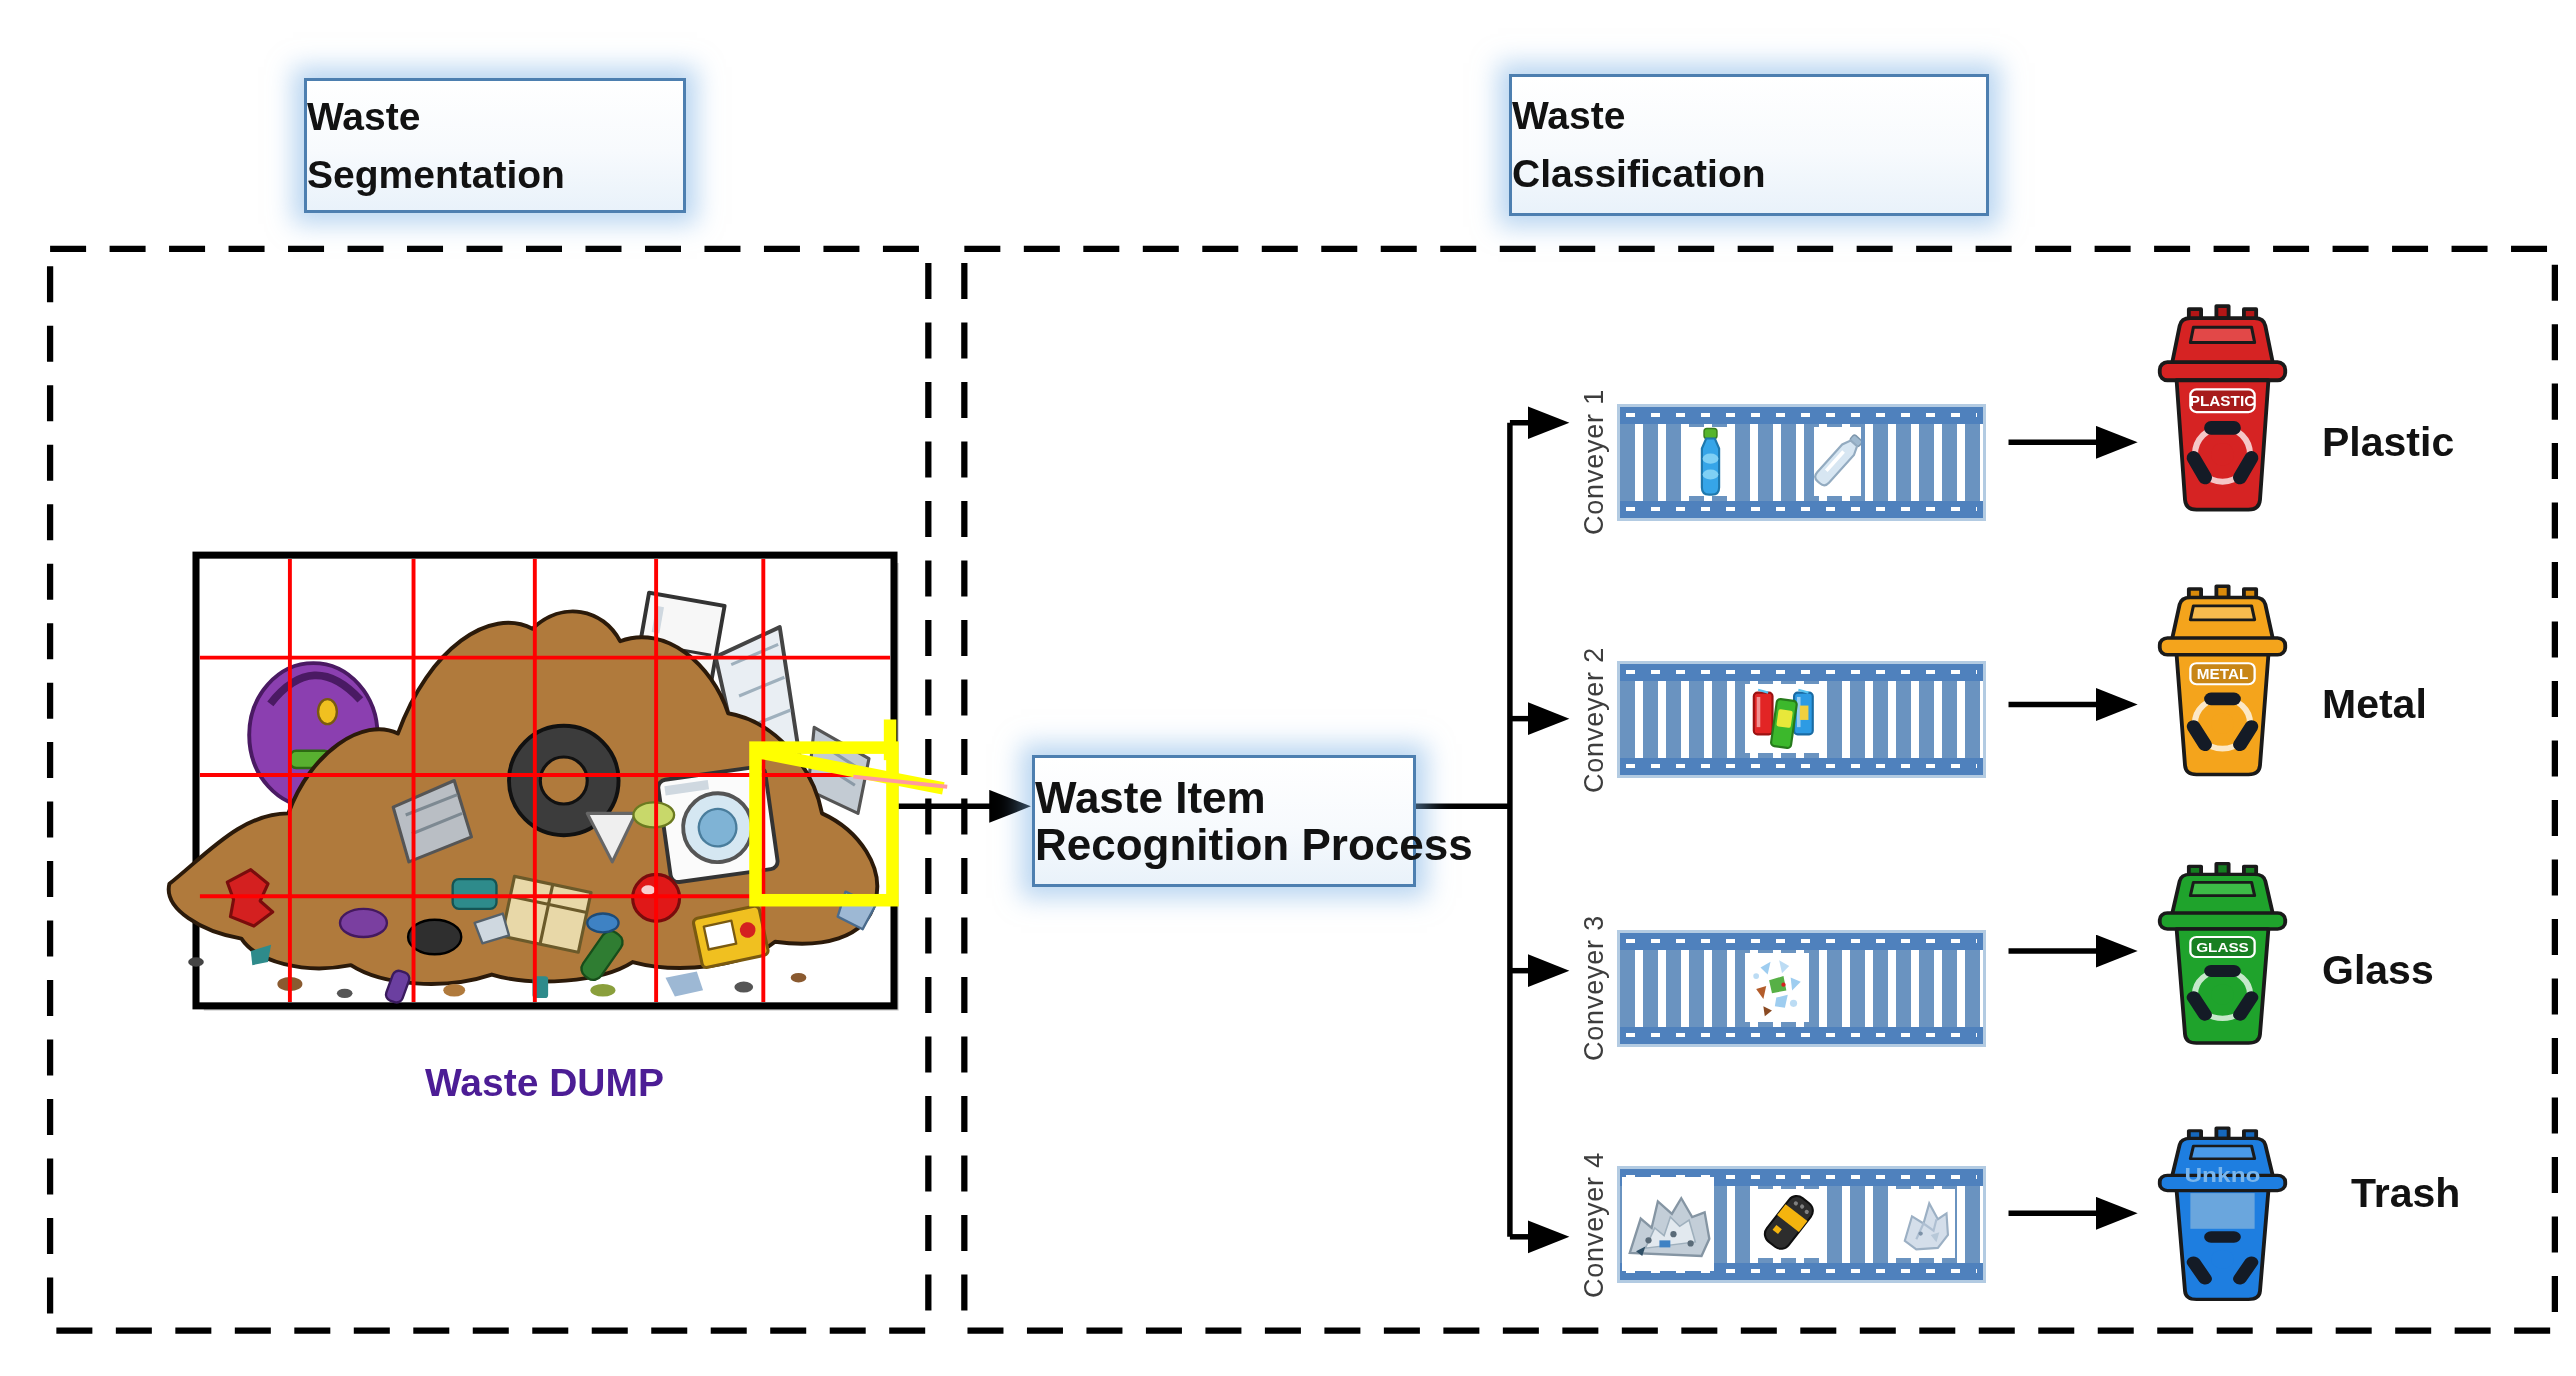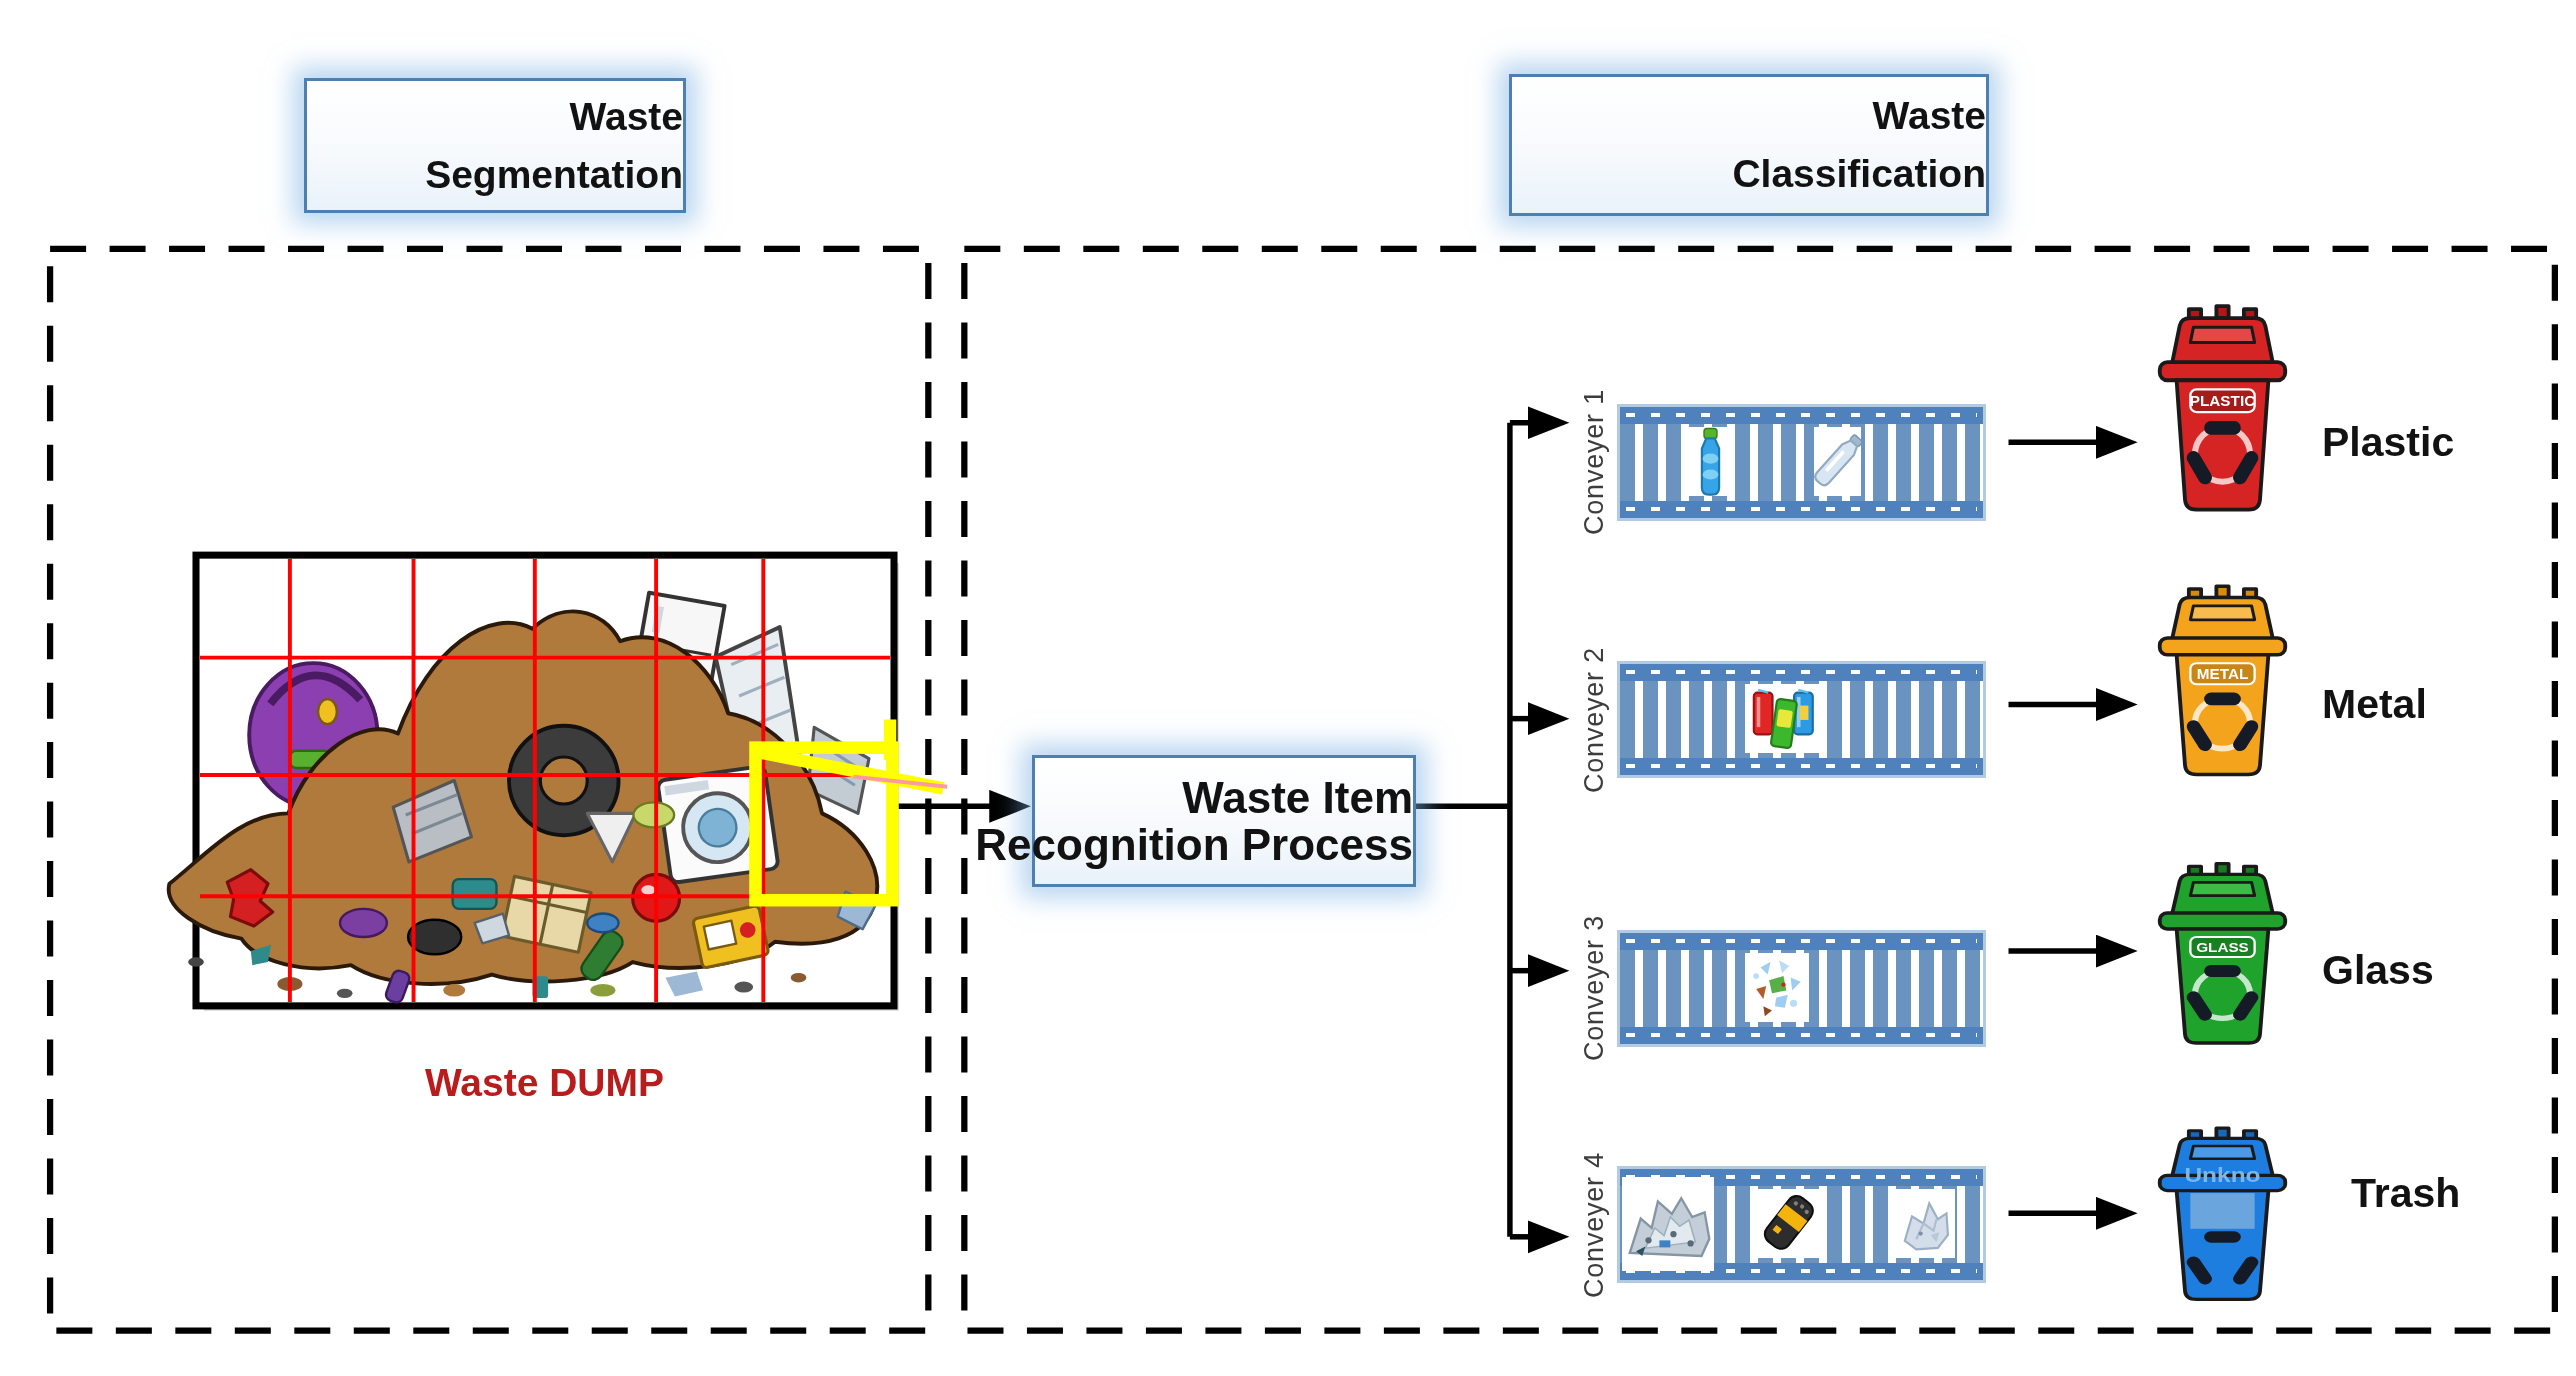--- a/index.html
+++ b/index.html
@@ -4,27 +4,27 @@
 <style>
   html,body{margin:0;padding:0;background:#fff;}
   .stage{position:relative;width:2576px;height:1377px;background:#ffffff;
          font-family:"Liberation Sans",sans-serif;overflow:hidden;}
   .abs{position:absolute;}
   svg{display:block;}
 
   
   .tbox{position:absolute;background:linear-gradient(180deg,#ffffff 0%,#f7fafd 55%,#e9f2fa 100%);
         border:3.9px solid #4d7fb0;box-shadow:0 0 23.5px 11px rgba(130,180,230,.55);
-        display:flex;flex-direction:column;justify-content:center;align-items:flex-end;
+        display:flex;flex-direction:column;justify-content:center;align-items:flex-start;
         text-align:center;font-weight:bold;color:#121212;}
   .tbox .ln{font-size:39px;line-height:58px;white-space:nowrap;}
   .tbox.process .ln{font-size:44px;line-height:47px;}
 
   .dump-label{position:absolute;left:329px;top:1050px;width:431px;text-align:center;
-              font-weight:bold;color:#b91c1c;font-size:39px;line-height:66px;}
+              font-weight:bold;color:#4c1d95;font-size:39px;line-height:66px;}
 
   .conv-label{position:absolute;width:258px;height:34px;transform:rotate(-90deg);
               font-size:27px;color:#3d3d3d;text-align:center;white-space:nowrap;
               font-weight:normal;letter-spacing:0.8px;line-height:34px;}
 
   .belt{position:absolute;left:1617px;width:369px;height:117px;box-sizing:border-box;
         border:3.9px solid #b3cbe2;background:#4f81bd;}
   .belt .band{position:absolute;left:0;right:0;height:17px;background:#4f81bd;}
   .belt .band::after{content:"";position:absolute;left:6.3px;right:6.3px;top:6.3px;height:3.9px;
         background:repeating-linear-gradient(90deg,#ffffff 0 9.4px,rgba(255,255,255,0) 9.4px 25px);}

